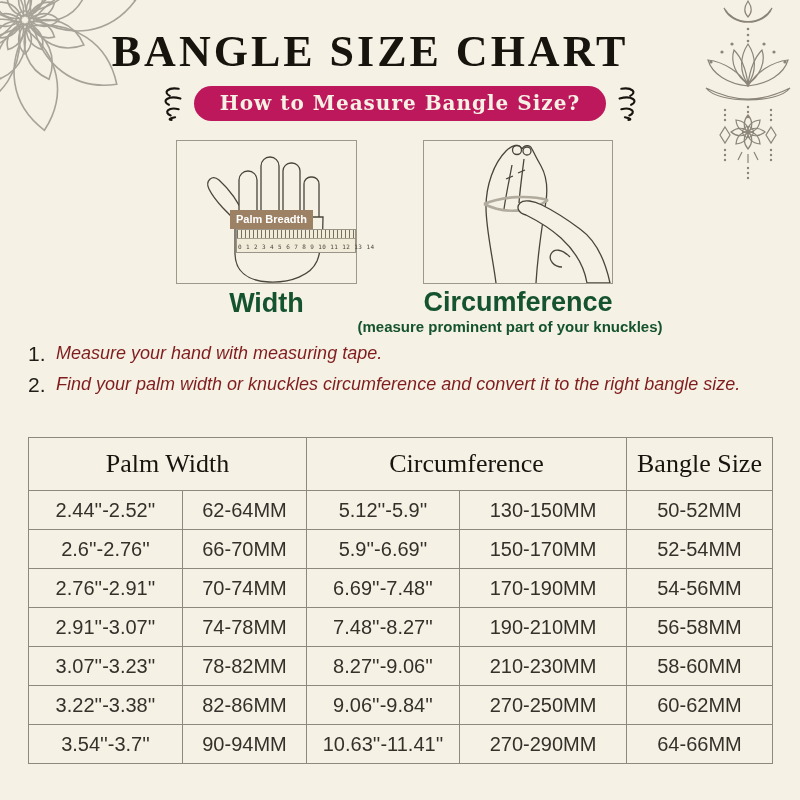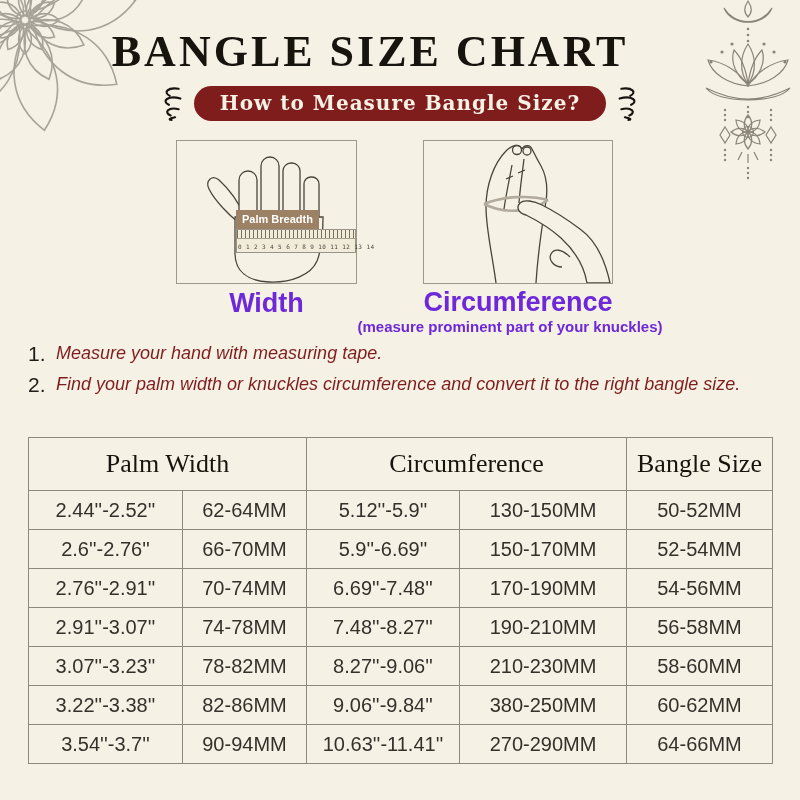--- a/index.html
+++ b/index.html
@@ -14,38 +14,38 @@
   .title{
     position:absolute;top:26px;left:0;width:740px;text-align:center;
     font-family:"Liberation Serif",serif;font-weight:700;font-size:44px;
     letter-spacing:3px;color:#17140e;
   }
   .pill-row{
     position:absolute;top:84px;left:0;width:800px;
     display:flex;justify-content:center;align-items:center;gap:10px;
   }
   .pill{
-    background:#7f1d1d;color:#f6f1e5;border-radius:18px;
+    background:#be185d;color:#f6f1e5;border-radius:18px;
     padding:5px 26px 6px 26px;
     font-family:"DejaVu Serif",serif;font-weight:700;font-size:20px;
     letter-spacing:1px;
   }
   .flourish{width:32px;height:38px;}
   .flourish.right{transform:scaleX(-1);}
 
   .illus-box{
     position:absolute;top:140px;height:144px;
     border:1px solid #9d9889;box-sizing:border-box;
   }
   #box-width{left:176px;width:181px;}
   #box-circ{left:423px;width:190px;}
   .illus-box svg{position:absolute;left:0;top:0;}
 
   .chip{
-    position:absolute;left:59px;top:69px;
+    position:absolute;left:53px;top:69px;
     background:#9c8164;color:#ffffff;
     font-size:11px;font-weight:700;line-height:19px;
     padding:0 6px;white-space:nowrap;
   }
   .ruler{
     position:absolute;left:59px;top:88px;width:120px;height:24px;
     background:#f1ebda;border:1px solid #9a9488;box-sizing:border-box;
   }
   .ruler .ticks{
     position:absolute;left:0;top:0;right:0;height:8px;
@@ -53,21 +53,21 @@
     border-bottom:1px solid #a59f90;
   }
   .ruler .nums{
     position:absolute;left:1px;right:0;bottom:2px;
     font-family:"DejaVu Sans Mono",monospace;font-size:6px;color:#4d483f;
     white-space:nowrap;letter-spacing:0.4px;
   }
 
   .illus-label{
     position:absolute;text-align:center;
-    font-weight:700;color:#6d28d9;
+    font-weight:700;color:#14532d;
   }
   #label-width{left:176px;top:288px;width:181px;font-size:27px;}
   #label-circ{left:398px;top:287px;width:240px;font-size:27px;}
   #label-circ-note{left:320px;top:318px;width:380px;font-size:15px;}
 
   .steps{position:absolute;left:28px;top:342px;width:732px;}
   .step{display:flex;margin-bottom:7px;}
   .step .num{flex:0 0 28px;font-size:21px;color:#1f1d18;}
   .step .txt{font-size:18px;line-height:1.28;color:#7f1d1d;font-style:italic;}
 
@@ -373,21 +373,21 @@
       <td>3.07''-3.23''</td>
         <td>78-82MM</td>
         <td>8.27''-9.06''</td>
         <td>210-230MM</td>
         <td>58-60MM</td>
     </tr>
     <tr>
       <td>3.22''-3.38''</td>
         <td>82-86MM</td>
         <td>9.06''-9.84''</td>
-        <td>380-250MM</td>
+        <td>270-250MM</td>
         <td>60-62MM</td>
     </tr>
     <tr>
       <td>3.54''-3.7''</td>
         <td>90-94MM</td>
         <td>10.63''-11.41''</td>
         <td>270-290MM</td>
         <td>64-66MM</td>
     </tr>
   </tbody>

